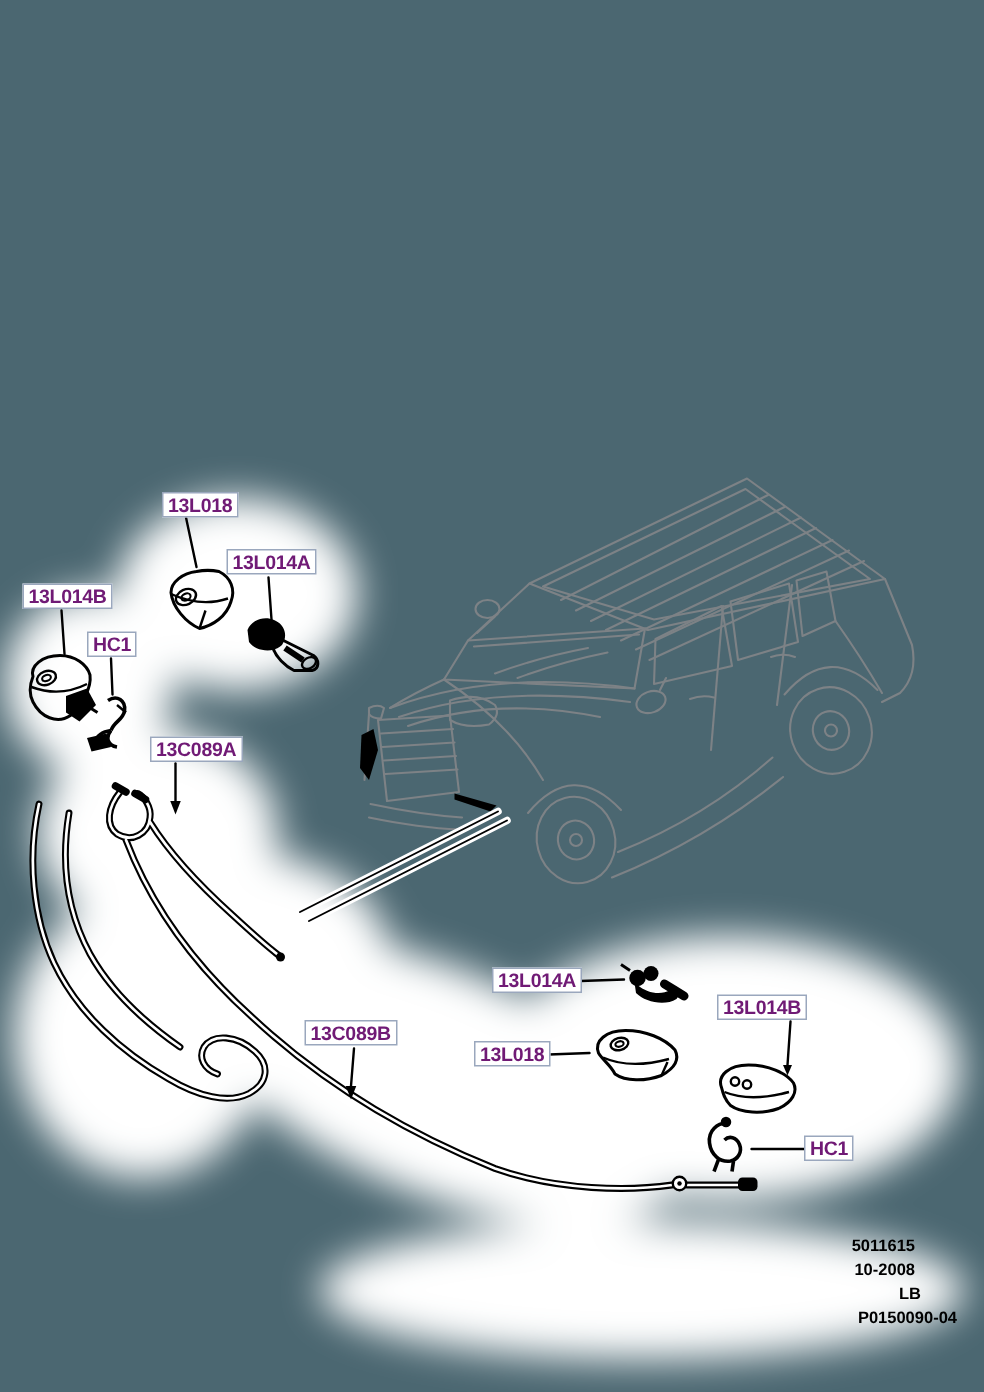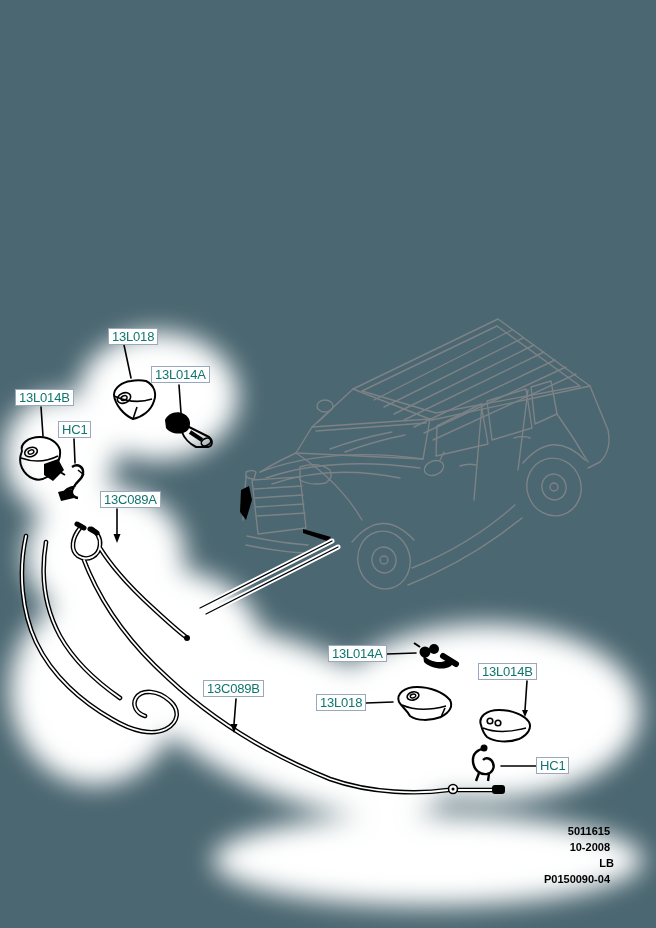--- a/index.html
+++ b/index.html
@@ -6,22 +6,22 @@
   #stage{
     position:relative;width:656px;height:928px;overflow:hidden;
     background:#4B6771;
     font-family:"Liberation Sans",sans-serif;
   }
   #art{position:absolute;left:0;top:0;}
   .callout{
     position:absolute;
     background:#ffffff;
     border:1px solid #9AA7BD;
-    color:#0f766e;
-    font-weight:normal;
+    color:#701a75;
+    font-weight:bold;
     font-size:13px;
     line-height:15px;
     padding:0 3px;
     letter-spacing:-0.2px;
     white-space:nowrap;
     z-index:5;
   }
   .footer-text{
     position:absolute;
     color:#000;
@@ -252,15 +252,15 @@
   <div class="callout" style="left:100px;top:491px">13C089A</div>
   <div class="callout" style="left:203px;top:680px">13C089B</div>
   <div class="callout" style="left:328px;top:645px">13L014A</div>
   <div class="callout" style="left:316px;top:694px">13L018</div>
   <div class="callout" style="left:478px;top:663px">13L014B</div>
   <div class="callout" style="left:536px;top:757px">HC1</div>
 
   <div class="footer-text" style="left:510px;top:825px;width:100px">5011615</div>
   <div class="footer-text" style="left:510px;top:841px;width:100px">10-2008</div>
   <div class="footer-text" style="left:514px;top:857px;width:100px">LB</div>
-  <div class="footer-text" style="left:510px;top:873px;width:100px">P0150090-04</div>
+  <div class="footer-text" style="left:538px;top:873px;width:100px">P0150090-04</div>
 
 </div>
 
 </body></html>

